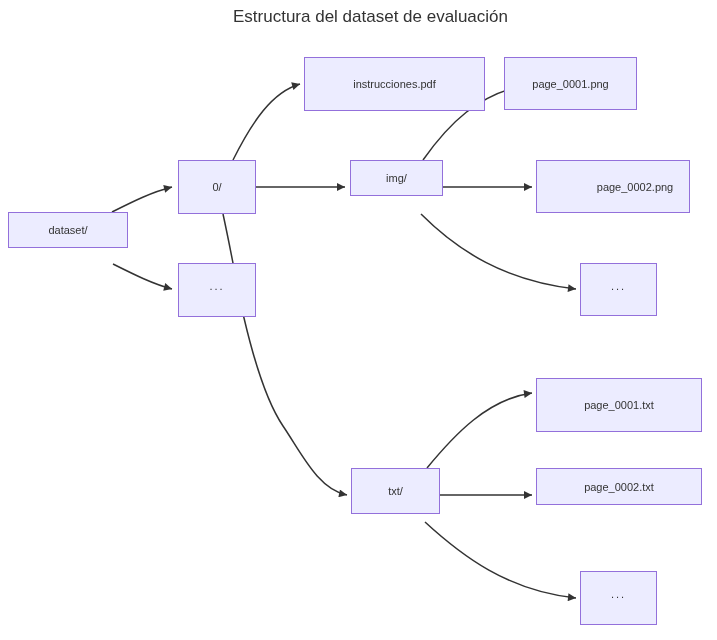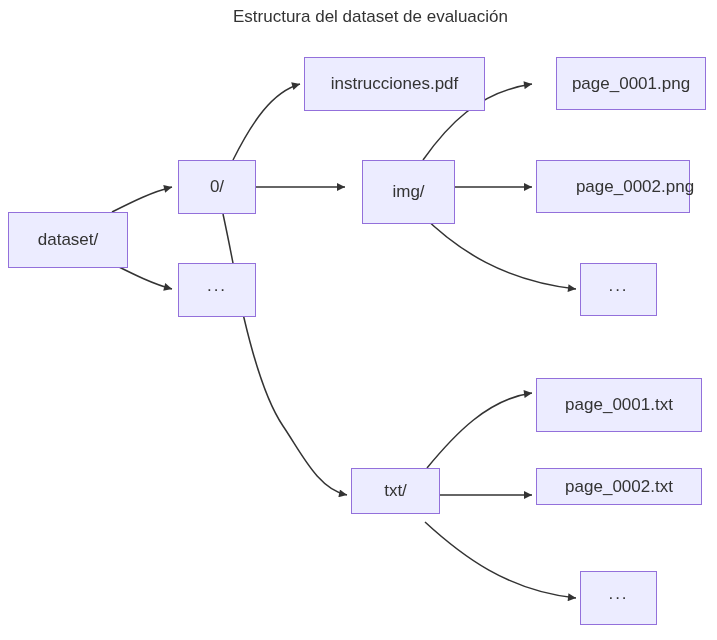--- a/index.html
+++ b/index.html
@@ -38,21 +38,21 @@
   .arrowhead {
     fill: var(--edge, #333333);
     stroke: none;
   }
   .node {
     position: absolute;
     box-sizing: border-box;
     background: var(--node-fill, #ECECFF);
     border: 1px solid var(--node-border, #9370DB);
     color: var(--text, #333333);
-    font-size: 17px;
+    font-size: 11px;
     display: flex;
     align-items: center;
     justify-content: center;
     text-align: center;
     white-space: nowrap;
   }
   .node .lbl { display: inline-block; }
   .node.ellipsis .lbl {
     letter-spacing: 2px;
     transform: translateY(-4px);
@@ -75,36 +75,36 @@
       <path d="M256,187 L345,187" class="edge" marker-end="url(#arrow)"></path>
       <path d="M223,214 C233,260 238,292 244,318 C252,352 264,398 283,426 C302,454 318,489 347,495" class="edge" marker-end="url(#arrow)"></path>
       <path d="M423,160 C447,126 478,92 532,84" class="edge" marker-end="url(#arrow)"></path>
       <path d="M442,187 L532,187" class="edge" marker-end="url(#arrow)"></path>
       <path d="M421,214 C458,251 505,281 576,289" class="edge" marker-end="url(#arrow)"></path>
       <path d="M427,468 C455,434 488,399 532,393" class="edge" marker-end="url(#arrow)"></path>
       <path d="M440,495 L532,495" class="edge" marker-end="url(#arrow)"></path>
       <path d="M425,522 C462,556 508,591 576,598" class="edge" marker-end="url(#arrow)"></path>
     </svg>
   <div id="node-layer">
-      <div class="node" style="left: 8px; top: 212px; width: 120px; height: 56px;">
+      <div class="node" style="left: 8px; top: 212px; width: 120px; height: 36px;">
         <span class="lbl">dataset/</span>
       </div>
       <div class="node" style="left: 178px; top: 160px; width: 78px; height: 54px;">
         <span class="lbl">0/</span>
       </div>
       <div class="node ellipsis" style="left: 178px; top: 263px; width: 78px; height: 54px;">
         <span class="lbl">...</span>
       </div>
       <div class="node" style="left: 304px; top: 57px; width: 181px; height: 54px;">
         <span class="lbl">instrucciones.pdf</span>
       </div>
-      <div class="node" style="left: 362px; top: 160px; width: 93px; height: 64px; align-items: center;">
+      <div class="node" style="left: 350px; top: 160px; width: 93px; height: 36px; align-items: center;">
         <span class="lbl">img/</span>
       </div>
-      <div class="node" style="left: 556px; top: 57px; width: 150px; height: 53px;">
+      <div class="node" style="left: 504px; top: 57px; width: 133px; height: 53px;">
         <span class="lbl">page_0001.png</span>
       </div>
       <div class="node" style="left: 536px; top: 160px; width: 154px; height: 53px; padding-left: 44px;">
         <span class="lbl">page_0002.png</span>
       </div>
       <div class="node ellipsis" style="left: 580px; top: 263px; width: 77px; height: 53px;">
         <span class="lbl">...</span>
       </div>
       <div class="node" style="left: 536px; top: 378px; width: 166px; height: 54px;">
         <span class="lbl">page_0001.txt</span>

